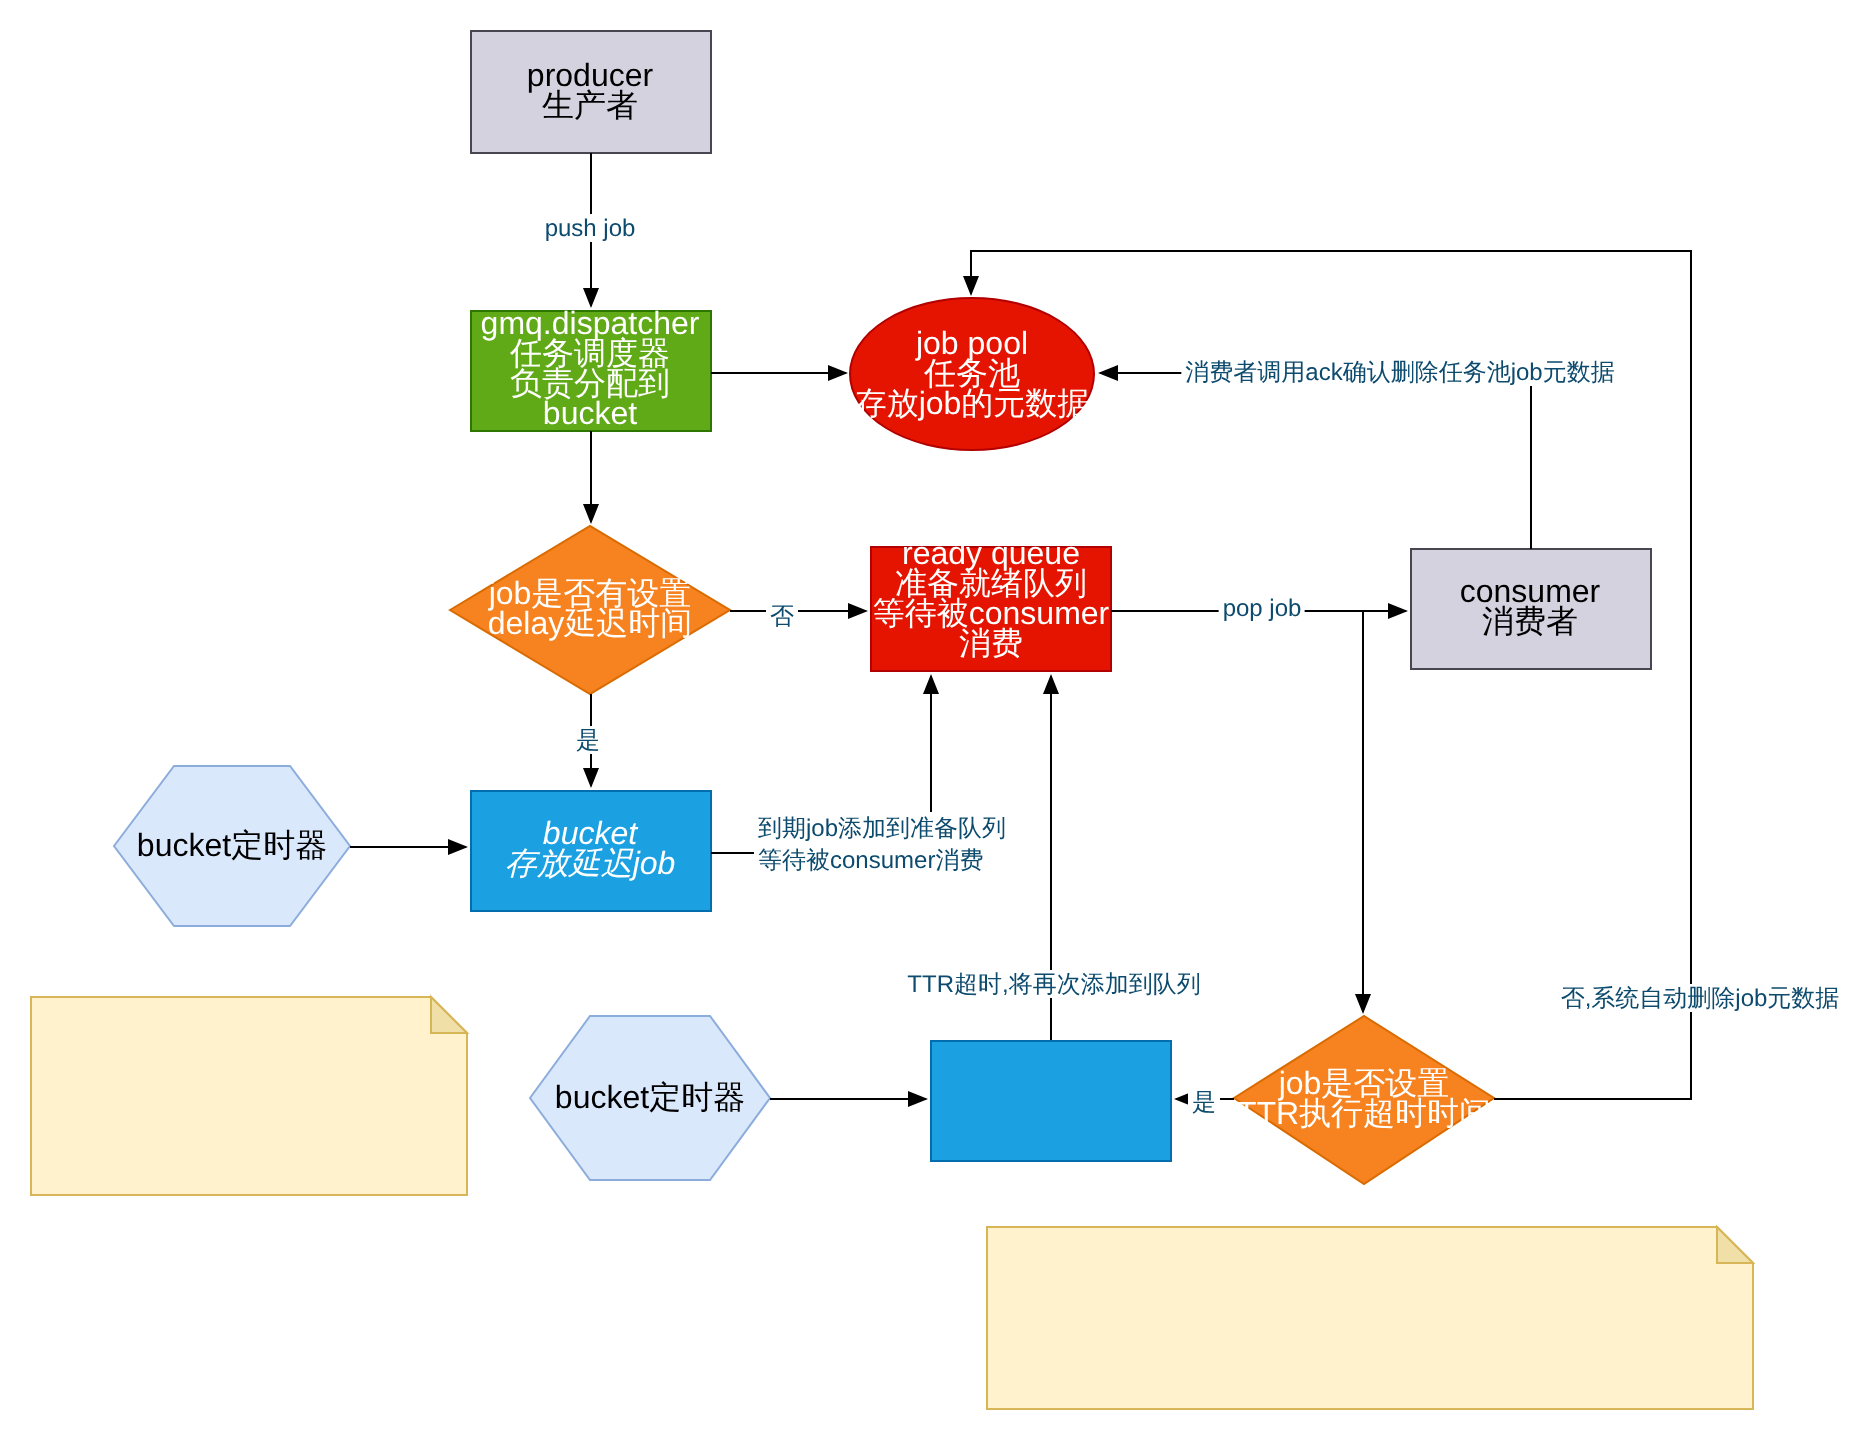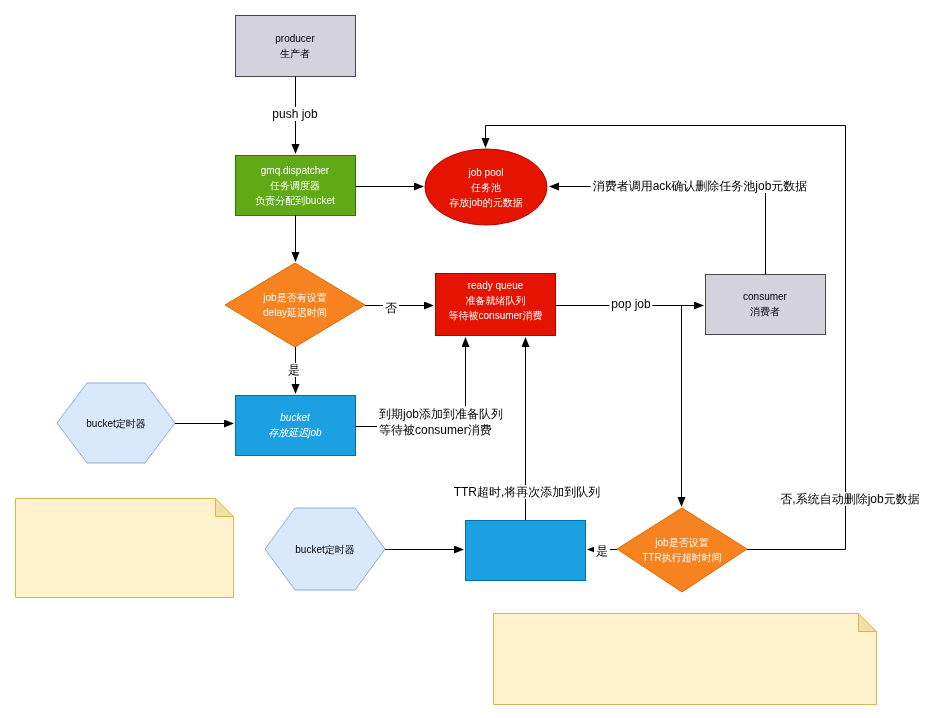--- a/index.html
+++ b/index.html
@@ -14,32 +14,32 @@
   #lines-layer { position: absolute; left: 0; top: 0; }
   .edge { stroke: #000000; stroke-width: 1; fill: none; marker-end: url(#arrow); }
 
   .nlabel {
     position: absolute;
     display: flex;
     flex-direction: column;
     align-items: center;
     justify-content: center;
     text-align: center;
-    font-size: 10px;
+    font-size: 16px;
     line-height: 15px;
     color: #000000;
   }
   .nlabel.white { color: #ffffff; }
   .nlabel.small { font-size: 11.5px; }
 
   .elabel {
     position: absolute;
     font-size: 12px;
     line-height: 14px;
-    color: #000000;
+    color: #0c4a6e;
     background: #ffffff;
     padding: 0 2px;
     white-space: nowrap;
     transform: translateX(-50%);
   }
   .elabel.noshift { transform: none; }
   .elabel .eline { display: block; line-height: 16px; }
 
   .note-text {
     position: absolute;

